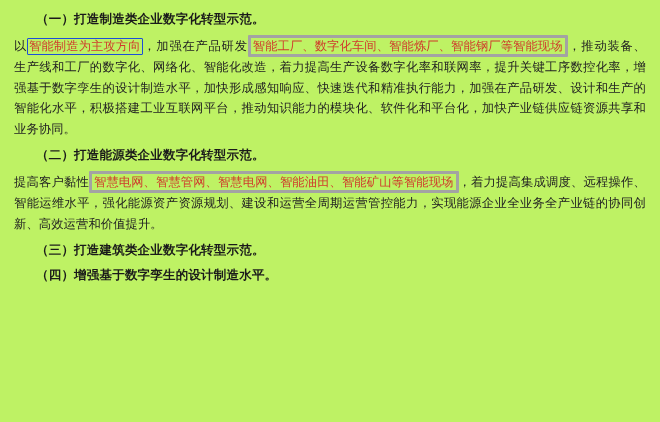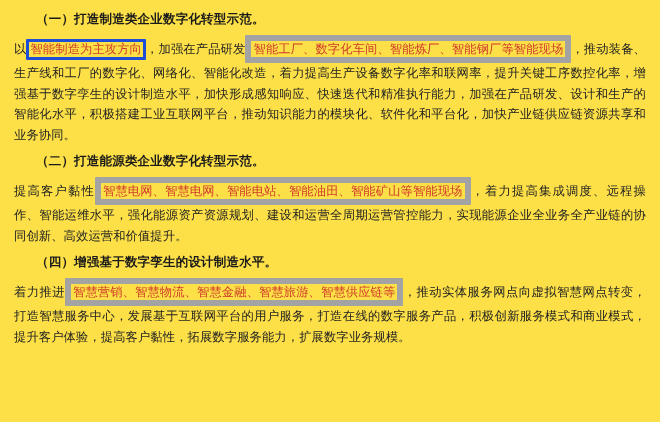--- a/index.html
+++ b/index.html
@@ -10,21 +10,21 @@
     width: 660px;
     height: 422px;
     background: #f2f2f2;
     font-family: "Liberation Serif", "DejaVu Serif", serif;
     overflow: hidden;
   }
   .page {
     position: relative;
     width: 660px;
     height: 422px;
-    background: #fde047;
+    background: #bef264;
     box-sizing: border-box;
     padding: 10px 14px 0 14px;
   }
   .section {
     margin-bottom: 2px;
   }
   .heading {
     font-weight: bold;
     font-size: 12.5px;
     color: #1a1a1a;
@@ -36,30 +36,30 @@
   .para {
     font-size: 12.3px;
     color: #222;
     line-height: 20.5px;
     text-align: justify;
     margin: 0 0 7px 0;
     letter-spacing: 0.1px;
   }
   .hl-box {
     display: inline-block;
-    border: 3px solid #1d4ed8;
+    border: 1px solid #1d4ed8;
     color: #cf3b2c;
     line-height: 15px;
     padding: 0 1px;
     border-radius: 1px;
   }
   
   .boxrun {
     display: inline-block;
-    border: 6px solid #a3a3a3;
+    border: 3px solid #a3a3a3;
     border-radius: 1px;
     color: #cf3b2c;
     padding: 0px 2px;
     line-height: 16px;
     margin: 0;
     vertical-align: baseline;
   }
   .para-last {
     margin-bottom: 0;
   }
@@ -72,27 +72,25 @@
   <div class="section">
     <div class="heading">（一）打造制造类企业数字化转型示范。</div>
     <div class="para">
       <span>以</span><span class="hl-box">智能制造为主攻方向</span><span>，加强在产品研发</span><span class="boxrun">智能工厂、数字化车间、智能炼厂、智能钢厂等智能现场</span><span>，推动装备、生产线和工厂的数字化、网络化、智能化改造，着力提高生产设备数字化率和联网率，提升关键工序数控化率，增强基于数字孪生的设计制造水平，加快形成感知响应、快速迭代和精准执行能力，加强在产品研发、设计和生产的智能化水平，积极搭建工业互联网平台，推动知识能力的模块化、软件化和平台化，加快产业链供应链资源共享和业务协同。</span>
     </div>
   </div>
 
   <div class="section">
     <div class="heading">（二）打造能源类企业数字化转型示范。</div>
     <div class="para">
-      <span>提高客户黏性</span><span class="boxrun">智慧电网、智慧电网、智能电站、智能油田、智能矿山等智能现场</span><span>，着力提高集成调度、远程操作、智能运维水平，强化能源资产资源规划、建设和运营全周期运营管控能力，实现能源企业全业务全产业链的协同创新、高效运营和价值提升。</span>
+      <span>提高客户黏性</span><span class="boxrun">智慧电网、智慧管网、智慧电网、智能油田、智能矿山等智能现场</span><span>，着力提高集成调度、远程操作、智能运维水平，强化能源资产资源规划、建设和运营全周期运营管控能力，实现能源企业全业务全产业链的协同创新、高效运营和价值提升。</span>
     </div>
   </div>
 
   <div class="section">
+    <div class="heading">（三）打造建筑类企业数字化转型示范。</div>
   </div>
 
   <div class="section">
     <div class="heading">（四）增强基于数字孪生的设计制造水平。</div>
-    <div class="para para-last">
-      <span>着力推进</span><span class="boxrun">智慧营销、智慧物流、智慧金融、智慧旅游、智慧供应链等</span><span>，推动实体服务网点向虚拟智慧网点转变，打造智慧服务中心，发展基于互联网平台的用户服务，打造在线的数字服务产品，积极创新服务模式和商业模式，提升客户体验，提高客户黏性，拓展数字服务能力，扩展数字业务规模。</span>
-    </div>
   </div>
 
 </div>
 
 </body></html>

